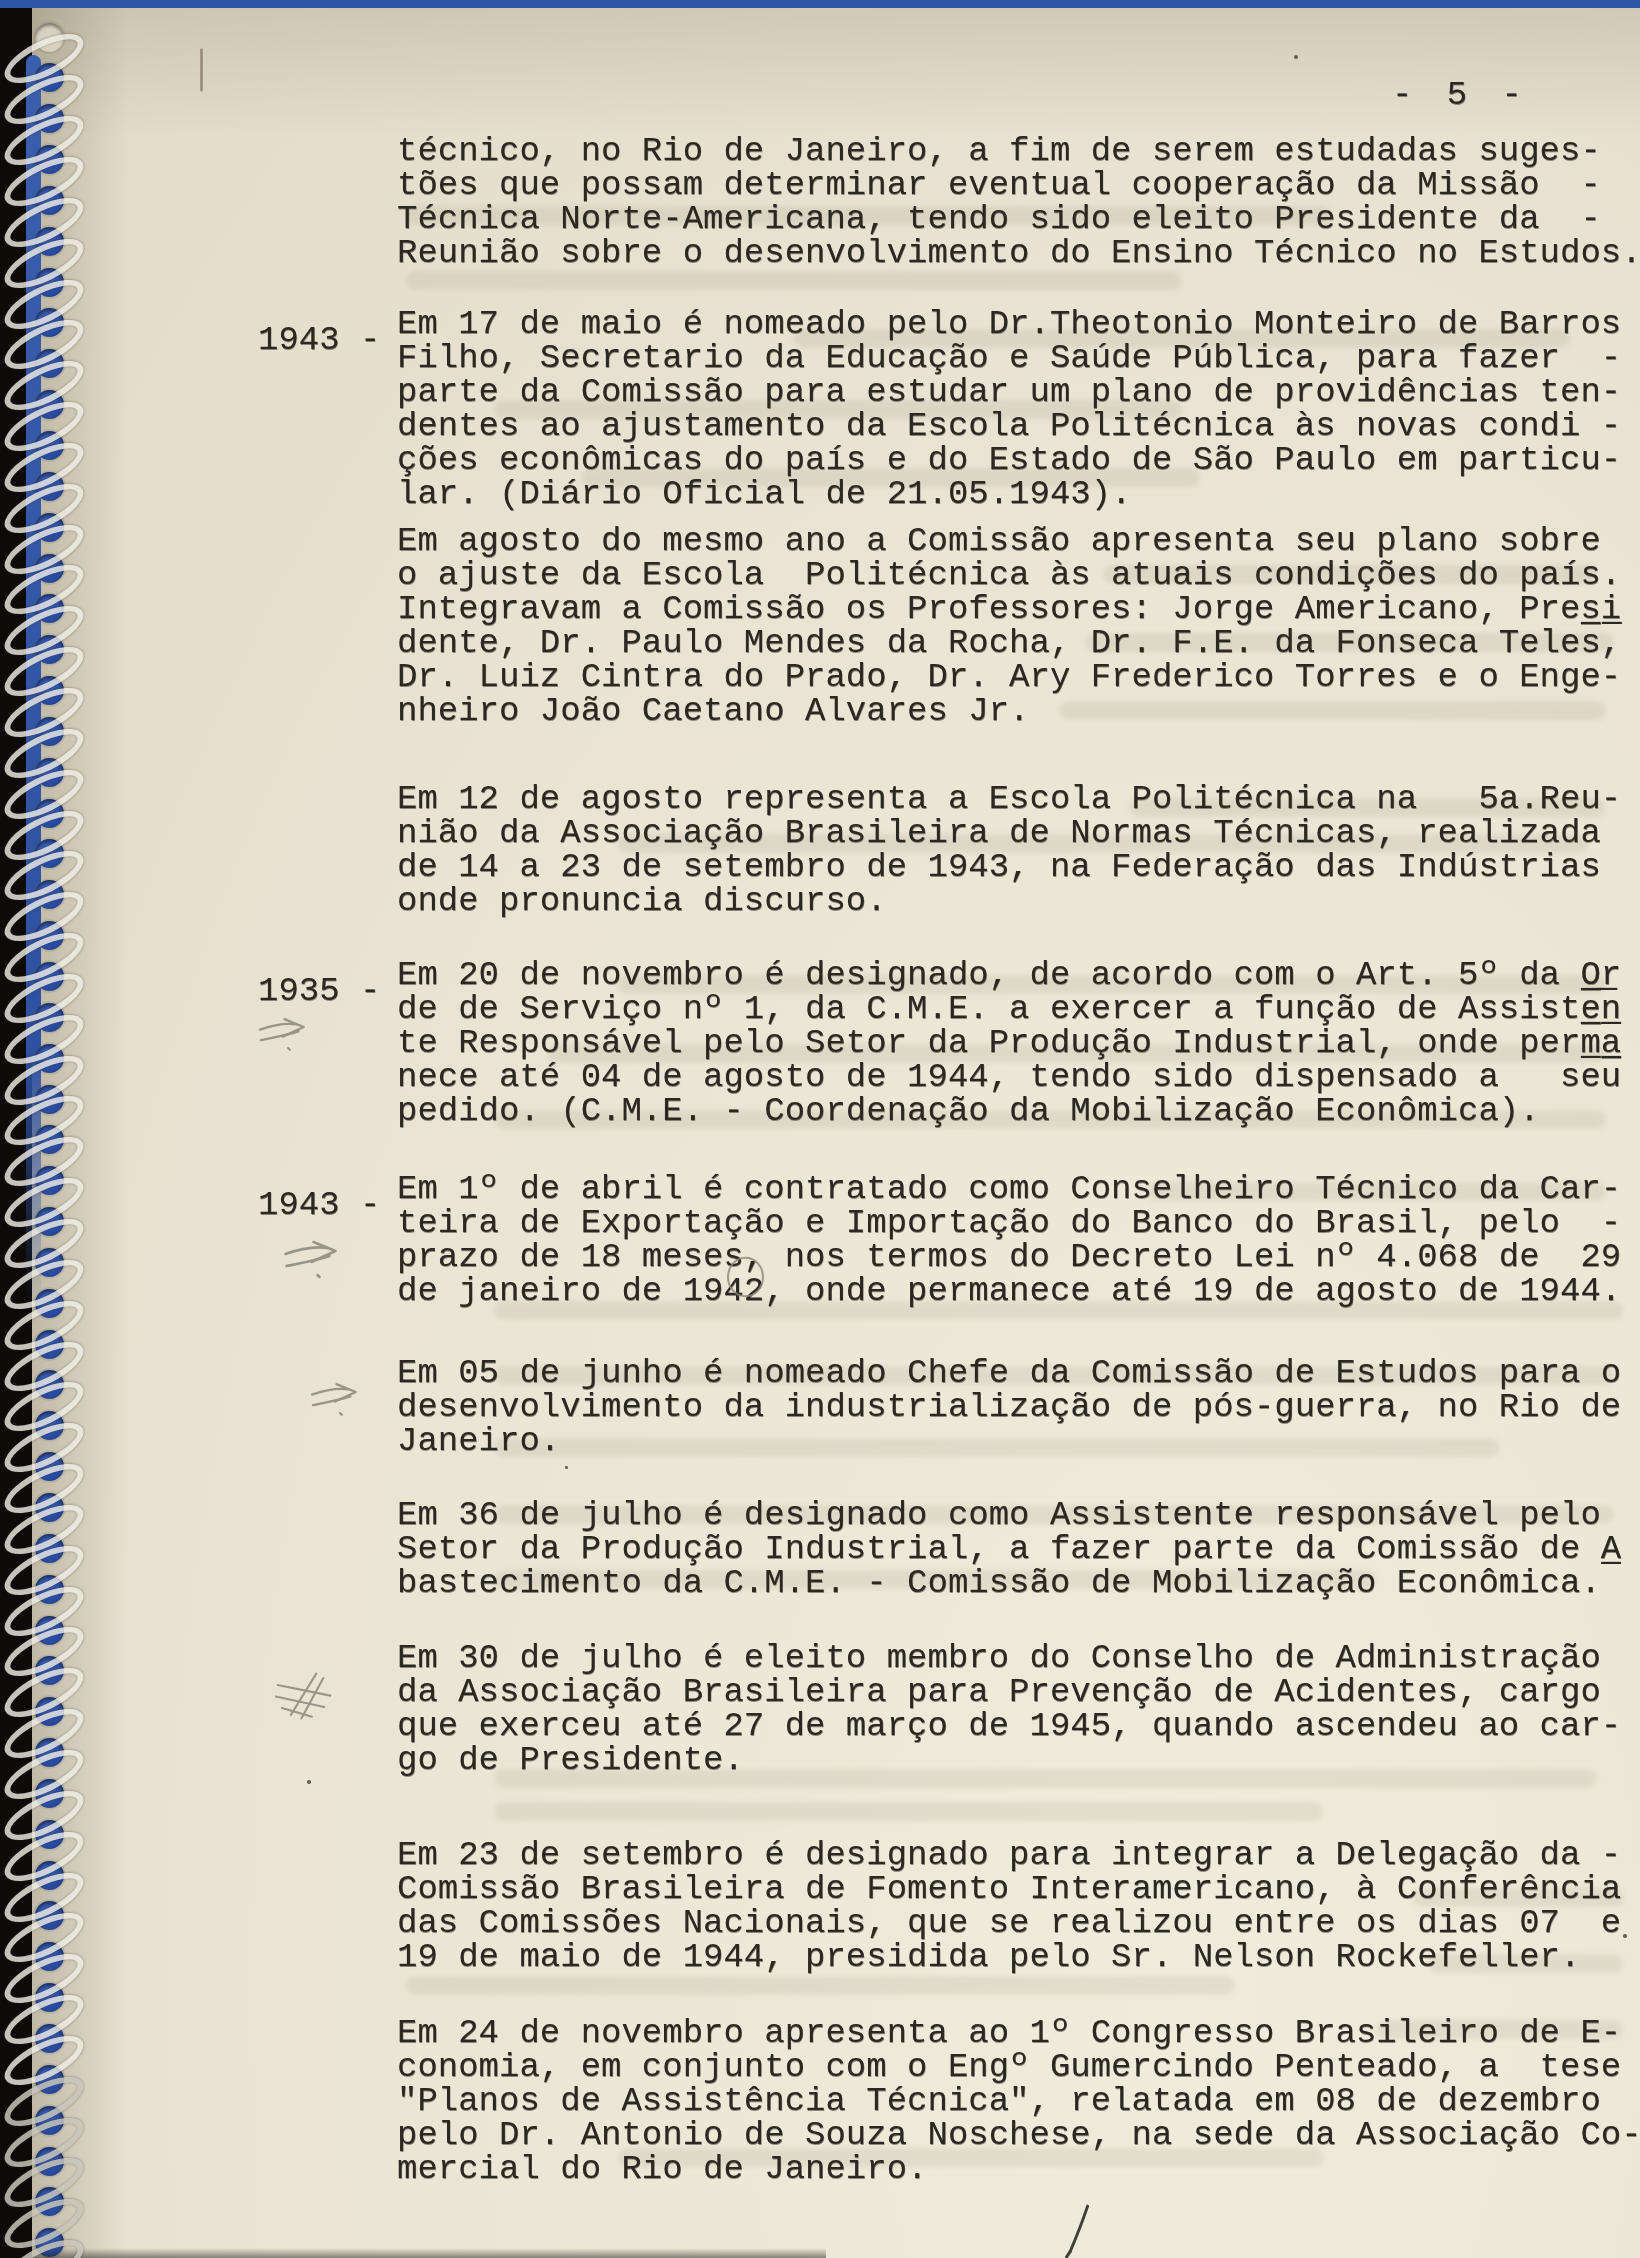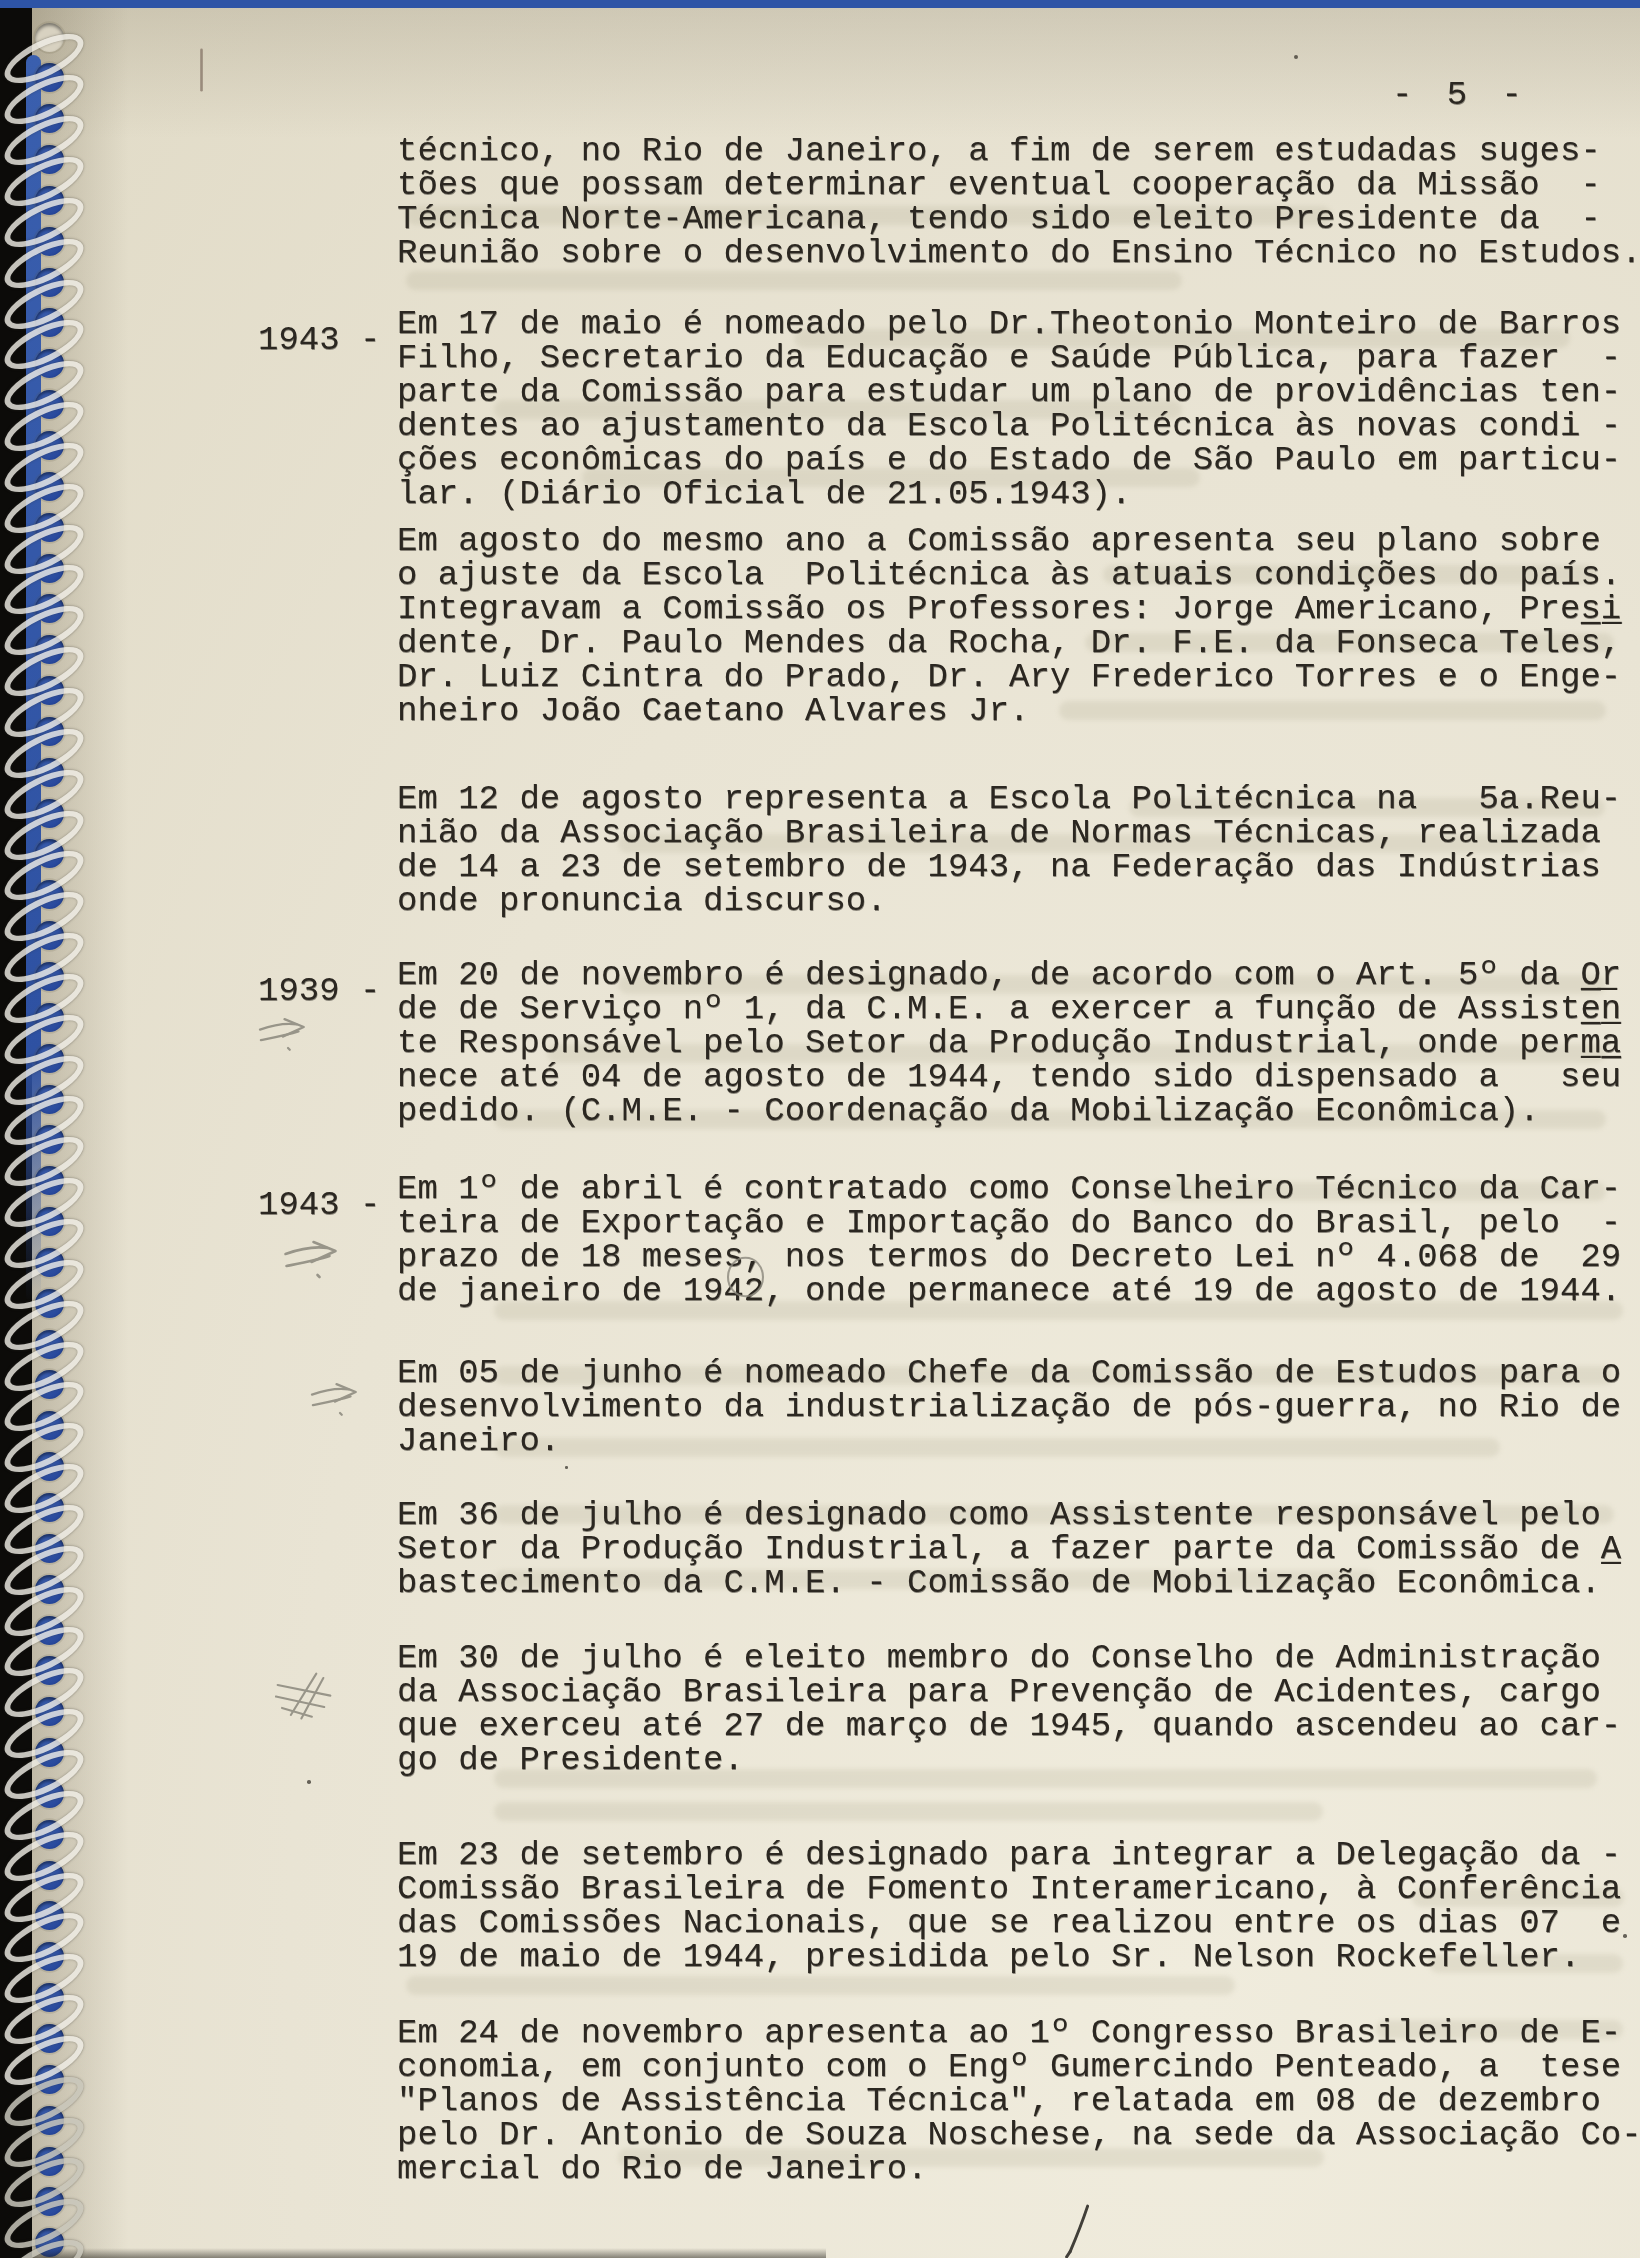--- a/index.html
+++ b/index.html
@@ -113,21 +113,21 @@
       <div class="para" style="top: 524px;">Em agosto do mesmo ano a Comissão apresenta seu plano sobre
 o ajuste da Escola  Politécnica às atuais condições do país.
 Integravam a Comissão os Professores: Jorge Americano, Pres̲i̲
 dente, Dr. Paulo Mendes da Rocha, Dr. F.E. da Fonseca Teles,
 Dr. Luiz Cintra do Prado, Dr. Ary Frederico Torres e o Enge-
 nheiro João Caetano Alvares Jr.</div>
       <div class="para" style="top: 760px; margin-top: 22px;">Em 12 de agosto representa a Escola Politécnica na   5a.Reu-
 nião da Associação Brasileira de Normas Técnicas, realizada
 de 14 a 23 de setembro de 1943, na Federação das Indústrias
 onde pronuncia discurso.</div>
-      <div class="para" style="top: 958px;"><span class="year-label">1939 -</span>Em 20 de novembro é designado, de acordo com o Art. 5º da O̲r̲
+      <div class="para" style="top: 958px;"><span class="year-label">1935 -</span>Em 20 de novembro é designado, de acordo com o Art. 5º da O̲r̲
 de de Serviço nº 1, da C.M.E. a exercer a função de Assiste̲n̲
 te Responsável pelo Setor da Produção Industrial, onde perm̲a̲
 nece até 04 de agosto de 1944, tendo sido dispensado a   seu
 pedido. (C.M.E. - Coordenação da Mobilização Econômica).</div>
       <div class="para" style="top: 1172px;"><span class="year-label">1943 -</span>Em 1º de abril é contratado como Conselheiro Técnico da Car-
 teira de Exportação e Importação do Banco do Brasil, pelo  -
 prazo de 18 meses, nos termos do Decreto Lei nº 4.068 de  29
 de janeiro de 1942, onde permanece até 19 de agosto de 1944.</div>
       <div class="para" style="top: 1356px;">Em 05 de junho é nomeado Chefe da Comissão de Estudos para o
 desenvolvimento da industrialização de pós-guerra, no Rio de

